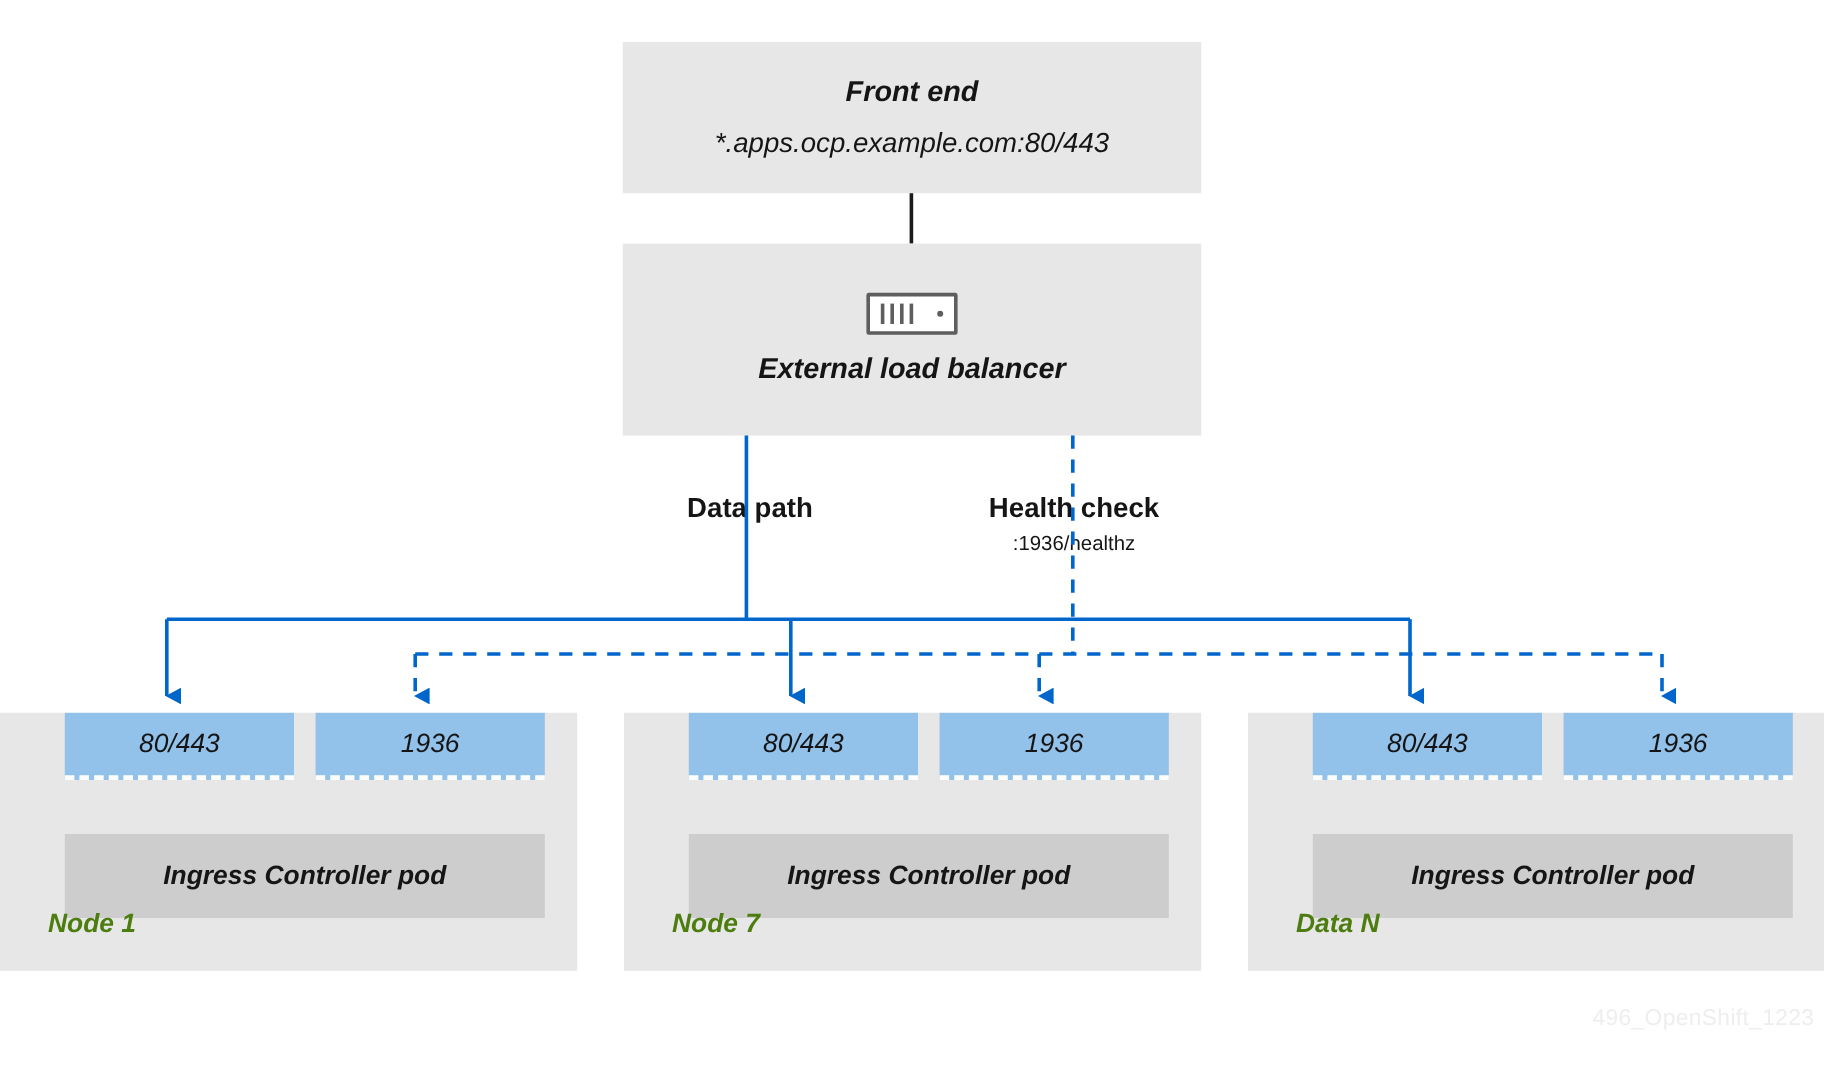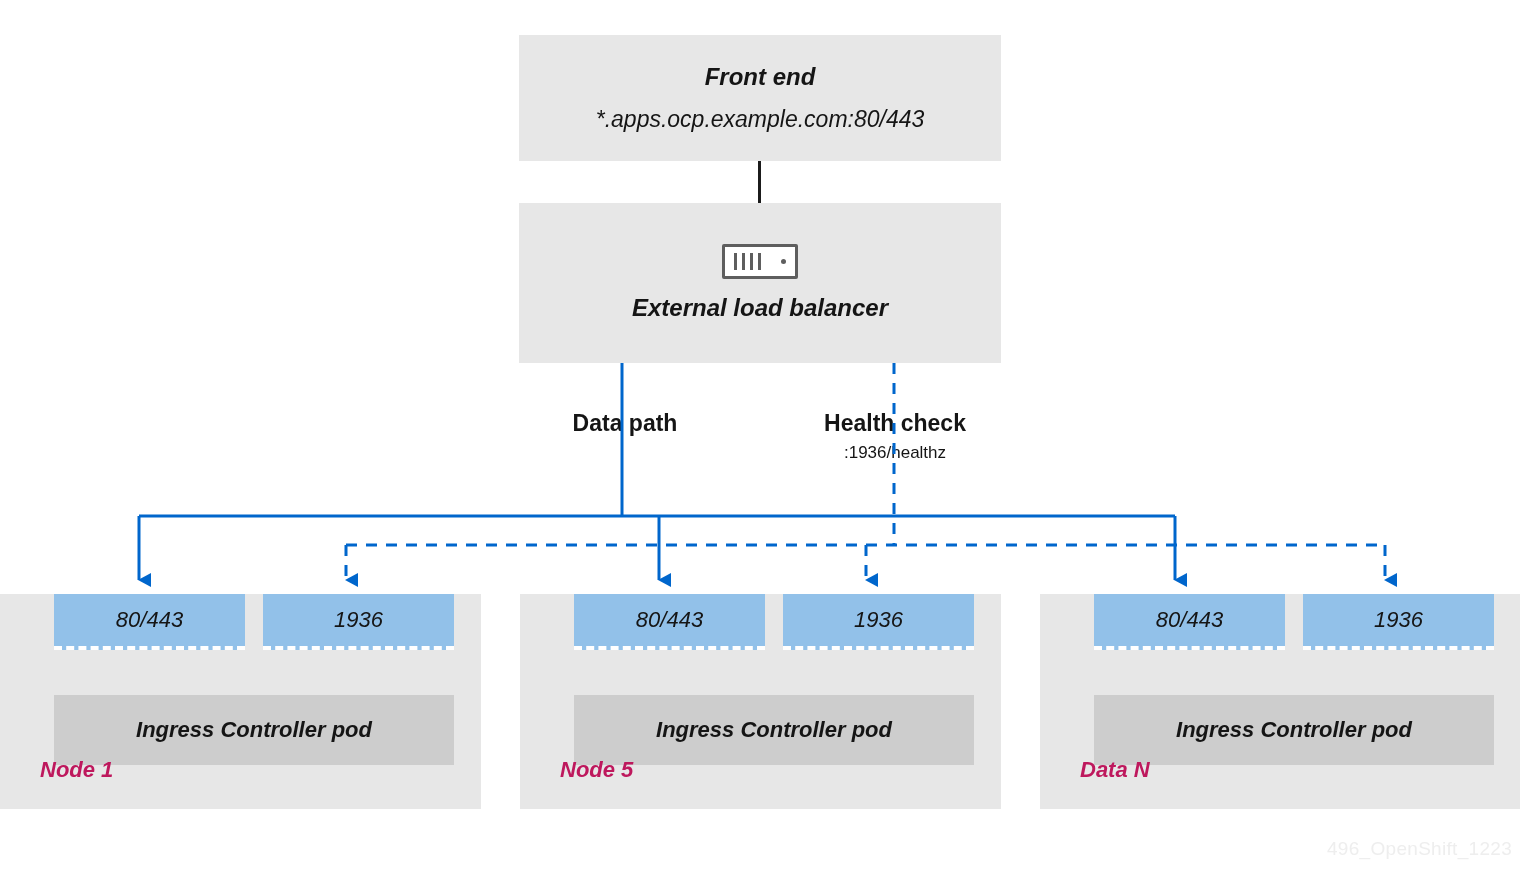--- a/index.html
+++ b/index.html
@@ -155,21 +155,21 @@
   .node-box {
     top: 594px;
     height: 215px;
   }
   .node-label {
     position: absolute;
     left: 40px;
     bottom: 26px;
     font-size: 22px;
     font-weight: bold;
-    color: #be185d;
+    color: #4d7c0f;
   }
   .pod-group {
     position: absolute;
     left: 54px;
     top: 0px;
     width: 467px;
     height: 126px;
   }
   .pod-ports {
     position: absolute;
@@ -292,21 +292,21 @@
   </div>
 
   <div class="box gray-box node-box" style="left:520px; width:481px;">
     <div class="pod-group">
       <div class="pod-ports">
         <div class="port-box left">80/443</div>
         <div class="port-box right">1936</div>
       </div>
       <div class="pod-body">Ingress Controller pod</div>
     </div>
-    <div class="node-label">Node 5</div>
+    <div class="node-label">Node 7</div>
   </div>
 
   <div class="box gray-box node-box" style="left:1040px; width:481px;">
     <div class="pod-group">
       <div class="pod-ports">
         <div class="port-box left">80/443</div>
         <div class="port-box right">1936</div>
       </div>
       <div class="pod-body">Ingress Controller pod</div>
     </div>

